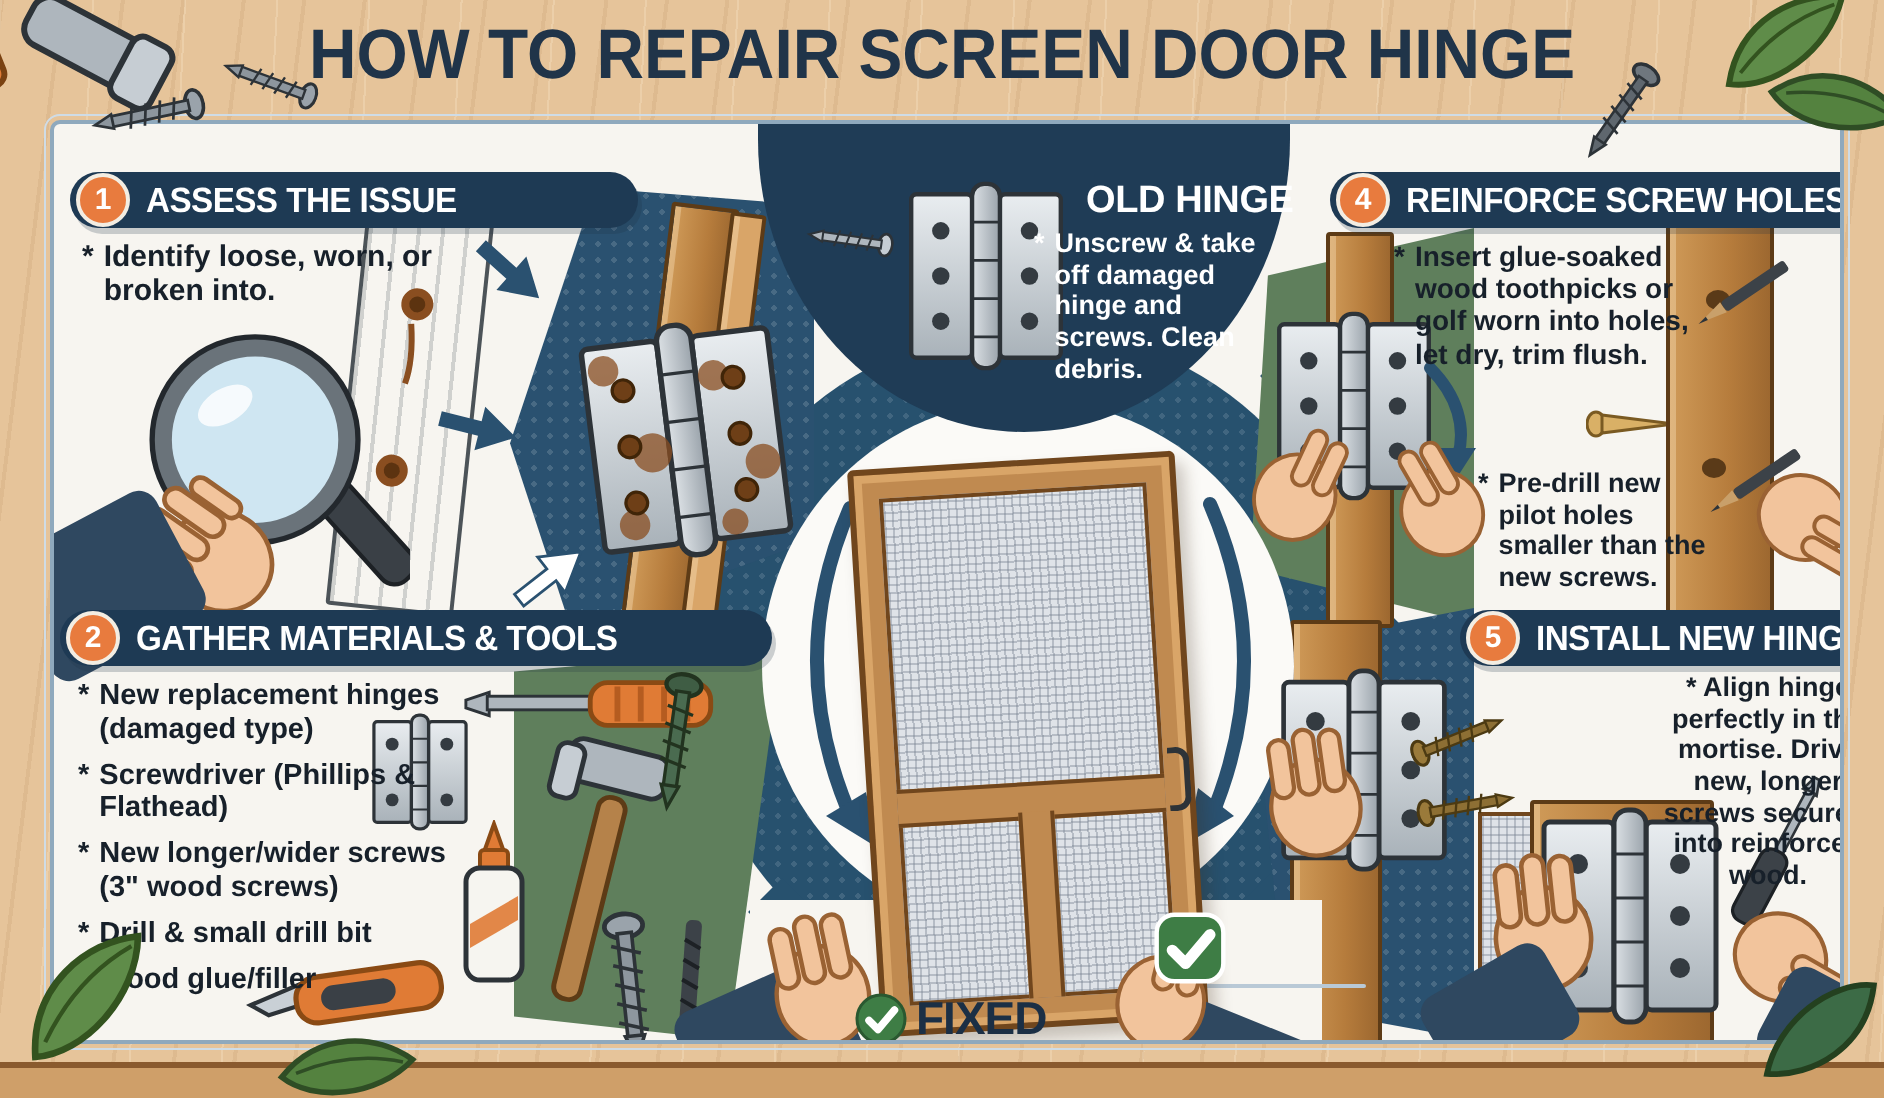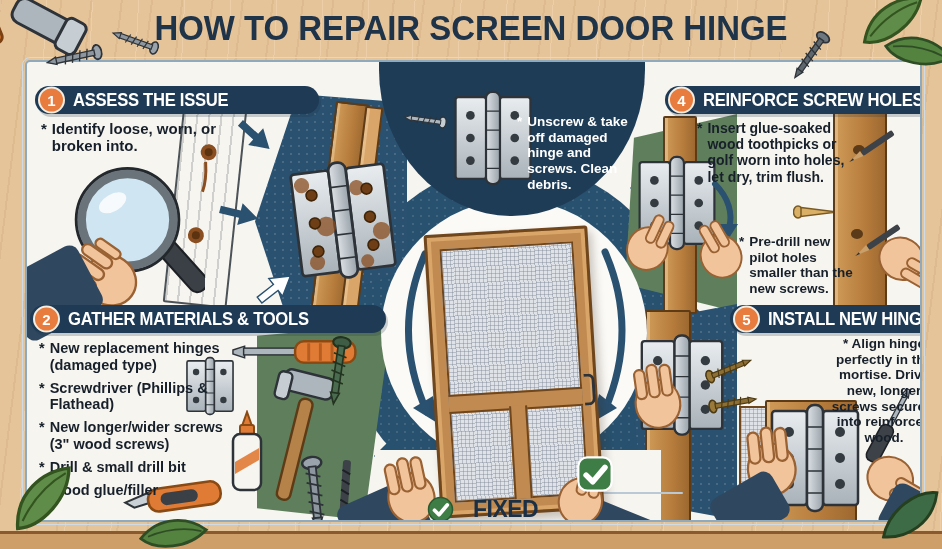--- a/index.html
+++ b/index.html
@@ -39,21 +39,21 @@
     display:flex;align-items:center;justify-content:center;box-sizing:border-box;}
   .pill .ptitle{color:#fff;font-weight:bold;font-size:17.5px;letter-spacing:-.3px;white-space:nowrap;
     transform:scaleX(.95);transform-origin:left center;}
   
   .bullets{position:absolute;margin:0;padding:0;list-style:none;font-size:14.5px;font-weight:bold;color:#17202a;line-height:1.16;z-index:8;}
   .bullets li{display:flex;gap:5px;margin-bottom:6px;}
   .bullets .mk{flex:0 0 auto;}
   .whitetext{color:#fff;}
   .center-b{text-align:center;display:block;}
   .oldhinge-title{position:absolute;font-size:19px;font-weight:bold;color:#fff;letter-spacing:-.2px;z-index:8;white-space:nowrap;}
-  .fixedrow{position:absolute;display:flex;align-items:flex-start;gap:19px;z-index:9;}
+  .fixedrow{position:absolute;display:flex;align-items:flex-start;gap:4px;z-index:9;}
   .fixedrow .ftext{font-size:23px;font-weight:bold;color:#1b2f45;letter-spacing:-.5px;}
   .mesh{background-color:#dfe3e8;
     background-image:repeating-linear-gradient(0deg, rgba(120,130,145,.4) 0 1px, transparent 1px 4px),
                      repeating-linear-gradient(90deg, rgba(120,130,145,.4) 0 1px, transparent 1px 4px);}
   
   .door{position:absolute;left:405px;top:168px;width:164px;height:284px;transform:rotate(-3.5deg);z-index:6;
     background:#c08a50;border:3px solid #70461d;border-radius:3px;box-shadow:inset 0 0 0 4px #d9a568, 4px 6px 8px rgba(60,40,20,.25);box-sizing:border-box;}
   .door .inner{position:absolute;left:12px;top:12px;right:12px;bottom:12px;border:2px solid #70461d;}
   .door .rail{position:absolute;left:12px;right:12px;top:57%;height:15px;background:#c08a50;border-top:2px solid #70461d;border-bottom:2px solid #70461d;z-index:2;}
   .door .mull{position:absolute;left:50%;margin-left:-7px;width:14px;top:calc(57% + 15px);bottom:12px;background:#c08a50;border-left:2px solid #70461d;border-right:2px solid #70461d;z-index:2;}
@@ -229,20 +229,21 @@
           <circle cx="71" cy="56" r="5"></circle>
           <circle cx="71" cy="82" r="5"></circle>
         </g>
     </svg>
     <svg class="abs z6" style="left:390px;top:36px;transform:rotate(98deg);" width="16" height="44" viewBox="0 0 20 64">
       <ellipse cx="10" cy="6" rx="8" ry="5" fill="#c6cdd3" stroke="#2d3338" stroke-width="2"></ellipse>
       <rect x="7" y="9" width="6" height="44" fill="#aeb6bd" stroke="#2d3338" stroke-width="1.5"></rect>
       <path d="M4 16l12 3M4 24l12 3M4 32l12 3M4 40l12 3" stroke="#2d3338" stroke-width="1.5"></path>
       <polygon points="10,62 6,52 14,52" fill="#aeb6bd" stroke="#2d3338" stroke-width="1.5"></polygon>
     </svg>
+    <div class="oldhinge-title" style="left:516px;top:28px;">OLD HINGE</div>
     <ul class="bullets whitetext" style="left:490px;top:52px;width:122px;font-size:13.5px;">
       <li>
           <span class="mk">*</span>
           <span>Unscrew &amp; take off damaged hinge and screws. Clean debris.</span>
         </li>
     </ul>
 
     
     <div class="pill" style="left:638px;top:24px;width:270px;">
       <span class="num">4</span>

